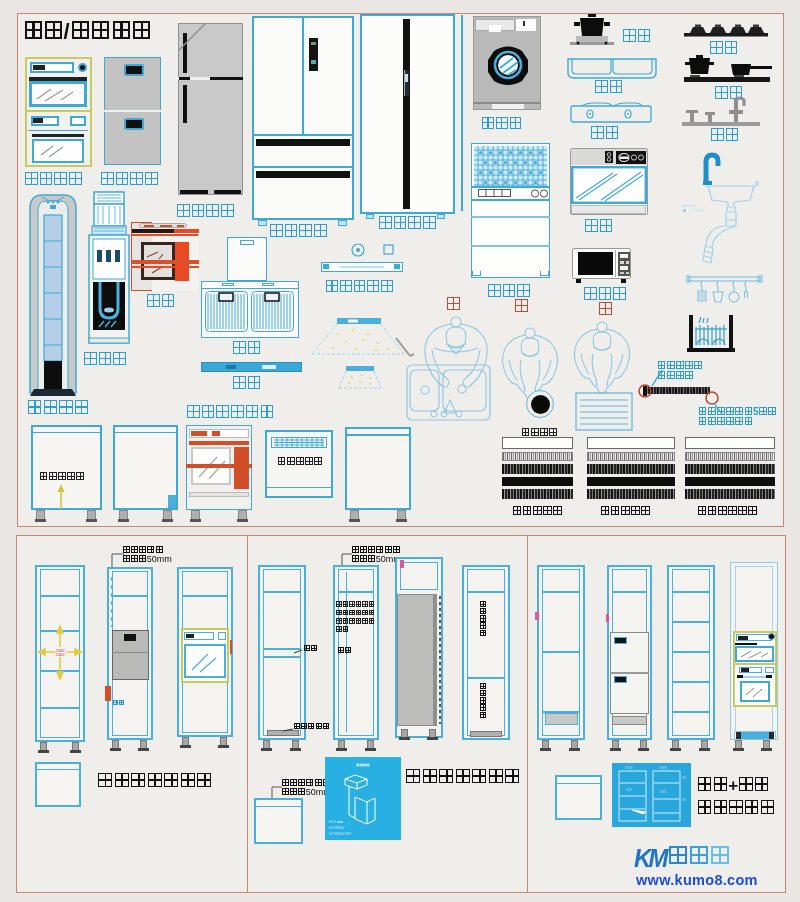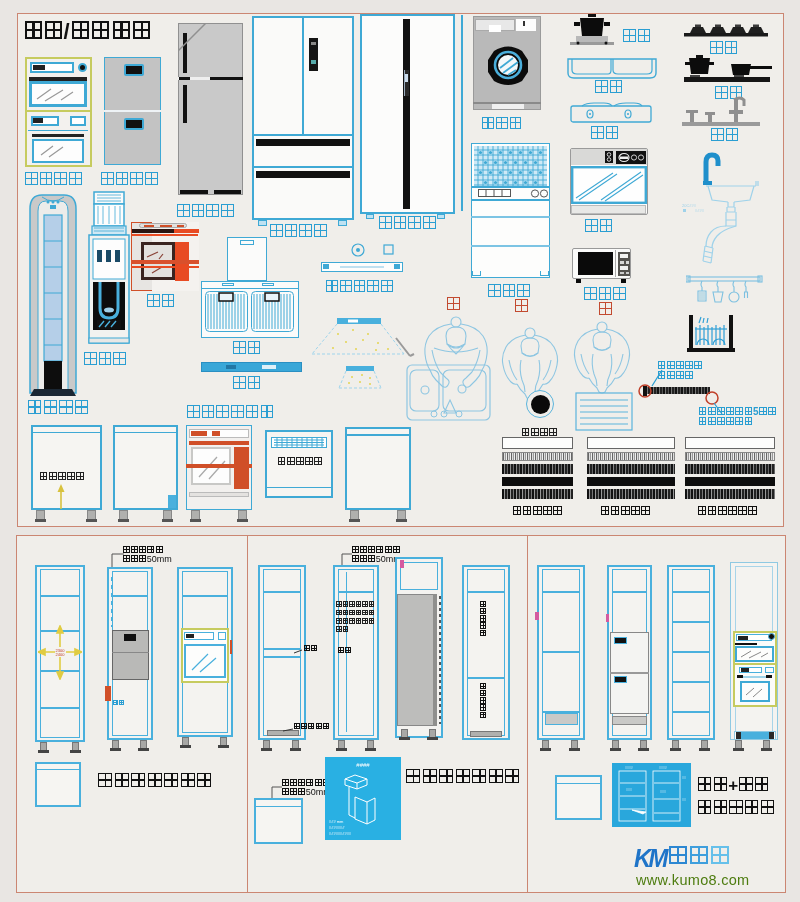--- a/index.html
+++ b/index.html
@@ -761,13 +761,13 @@
         <text x="14" y="28">###</text>
         <text x="48" y="30">###</text>
         <text x="70" y="16">##</text>
         <text x="70" y="38">##</text>
       </g>
 </svg>
 <div class="a zh bd" style="left:697px;top:777px;font-size:17px;color:#111;font-weight:bold"><b></b><b></b><span style="font-weight:bold">+</span><b></b><b></b></div>
 <div class="a zh bd" style="left:697px;top:800px;font-size:17px;color:#111;font-weight:bold"><b></b><b></b><b></b><b></b><b></b></div>
 <div class="a" style="left:634px;top:843px;font-size:26px;font-weight:bold;color:#1f74c8;font-style:italic;letter-spacing:-3px;transform:scaleX(0.92);transform-origin:left">KM</div>
 <div class="a zh bd" style="left:667px;top:845px;font-size:23px"><span style="color:#2c87d2"><b></b></span><span style="color:#3f9fdd"><b></b></span><span style="color:#66c0ea"><b></b></span></div>
-<div class="a" style="left:636px;top:872px;font-size:14.5px;font-weight:normal;color:#4d7c0f;letter-spacing:0.3px">www.kumo8.com</div>
+<div class="a" style="left:636px;top:872px;font-size:14.5px;font-weight:bold;color:#1d4ed8;letter-spacing:0.3px">www.kumo8.com</div>
   </div>
 </body></html>

